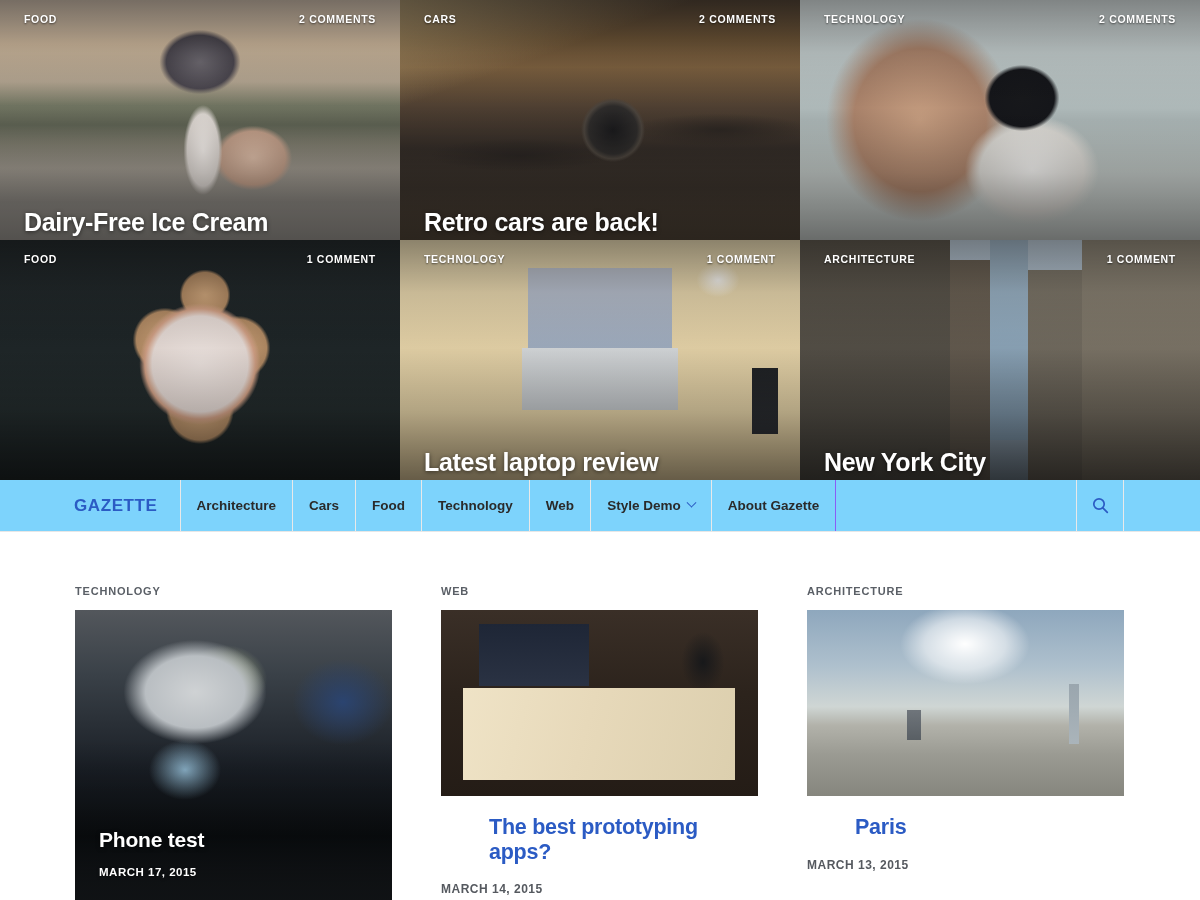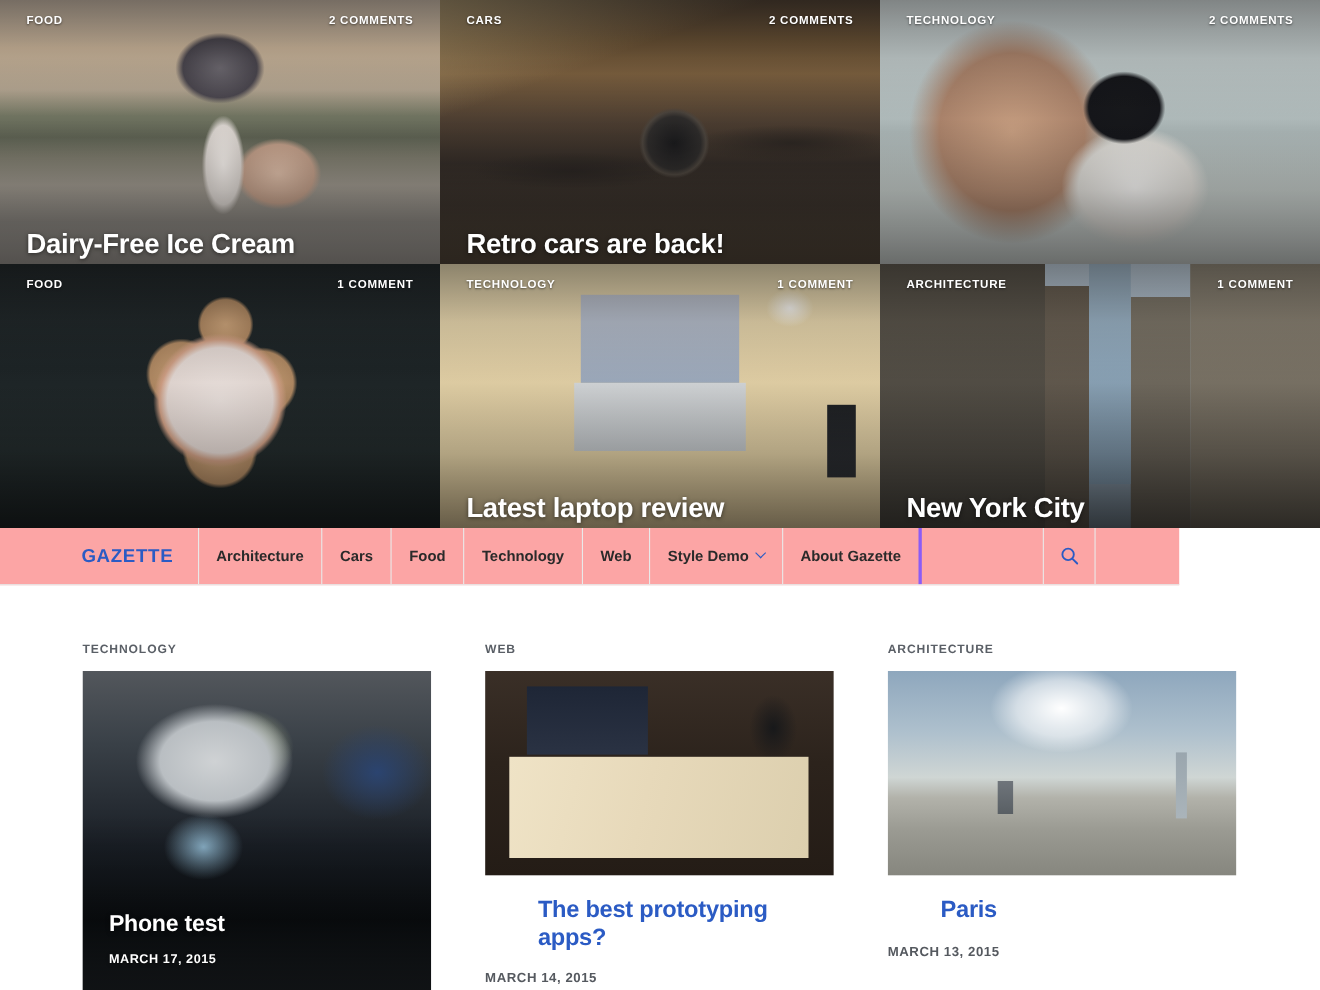--- a/index.html
+++ b/index.html
@@ -75,23 +75,23 @@
     font-size: 25px;
     font-weight: bold;
     letter-spacing: -0.3px;
     line-height: 1.1;
     text-shadow: 0 1px 4px rgba(0,0,0,0.55);
   }
 
   
   .navbar {
     position: relative;
-    width: 1072px;
+    width: 1200px;
     height: 52px;
-    background: #fca5a5;
+    background: #7dd3fc;
     border-bottom: 1px solid #e7e7e7;
     display: flex;
     align-items: stretch;
   }
 
   .nav-logo {
     display: flex;
     align-items: center;
     padding: 0 22px 0 74px;
     font-size: 17px;
@@ -111,21 +111,21 @@
     display: flex;
     align-items: center;
     padding: 0 16px;
     font-size: 13.5px;
     font-weight: bold;
     color: #2a2a2a;
     border-left: 1px solid #e9e9e9;
     cursor: pointer;
     white-space: nowrap;
   }
-  .nav-item:last-child { border-right: 3px solid #8b5cf6; }
+  .nav-item:last-child { border-right: 1px solid #8b5cf6; }
 
   .caret {
     display: inline-block;
     margin-left: 7px;
     width: 7px;
     height: 7px;
     border-right: 1.6px solid #2b5bc4;
     border-bottom: 1.6px solid #2b5bc4;
     transform: rotate(45deg) translate(-2px,-2px);
   }

